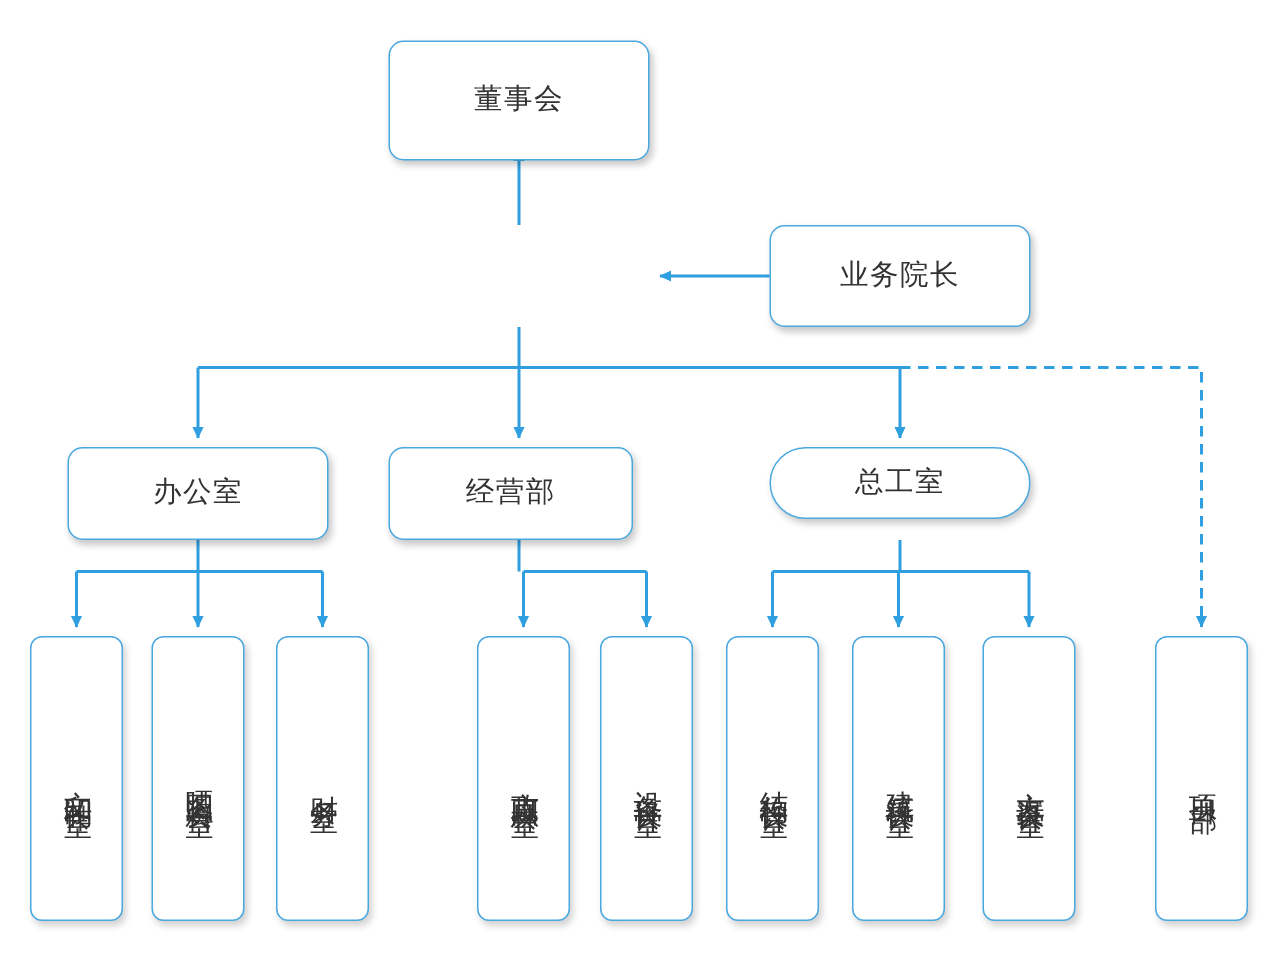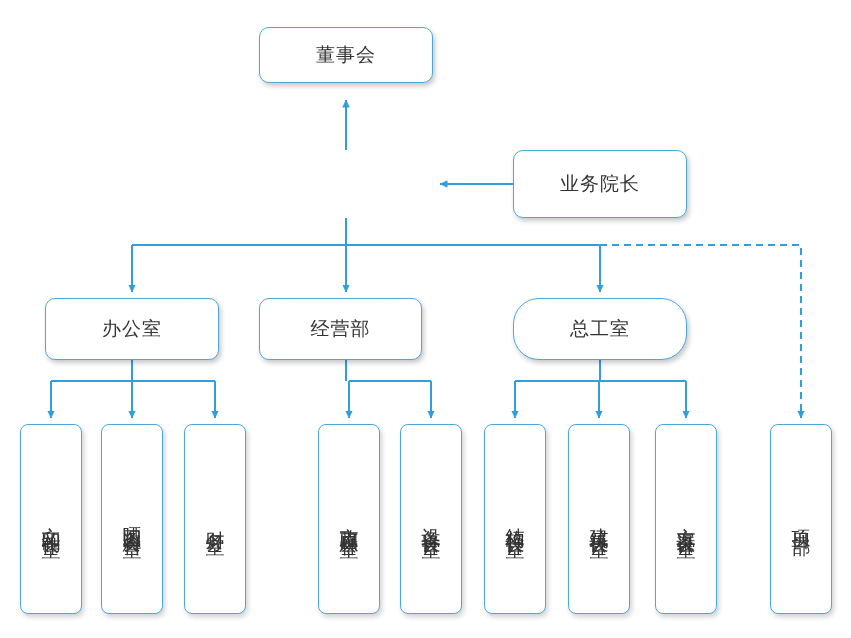--- a/index.html
+++ b/index.html
@@ -92,38 +92,38 @@
       <path d="M431,381 L431,418" marker-end="url(#arrow)"></path>
 
       <path d="M600,360 L600,381"></path>
       <path d="M515,381 L686,381"></path>
       <path d="M515,381 L515,418" marker-end="url(#arrow)"></path>
       <path d="M599,381 L599,418" marker-end="url(#arrow)"></path>
       <path d="M686,381 L686,418" marker-end="url(#arrow)"></path>
     </g>
   </svg>
 
-  <div class="node" style="left:259px; top:27px; width:174px; height:56px;">
+  <div class="node" style="left:259px; top:27px; width:174px; height:80px;">
     <span>董事会</span>
   </div>
 
 
   <div class="node" style="left:513px; top:150px; width:174px; height:68px;">
     <span>业务院长</span>
   </div>
 
   <div class="node" style="left:45px; top:298px; width:174px; height:62px;">
     <span>办公室</span>
   </div>
 
   <div class="node" style="left:259px; top:298px; width:163px; height:62px;">
     <span>经营部</span>
   </div>
 
-  <div class="node" style="left:513px; top:298px; width:174px; height:62px;border-radius:26px;">
+  <div class="node" style="left:513px; top:298px; width:174px; height:48px;border-radius:26px;">
     <span>总工室</span>
   </div>
 
   <div class="node vertical leaf" style="left:20px; top:424px; width:62px; height:190px;">
     <span>文印制作室</span>
   </div>
 
   <div class="node vertical leaf" style="left:101px; top:424px; width:62px; height:190px;">
     <span>晒图资料室</span>
   </div>

